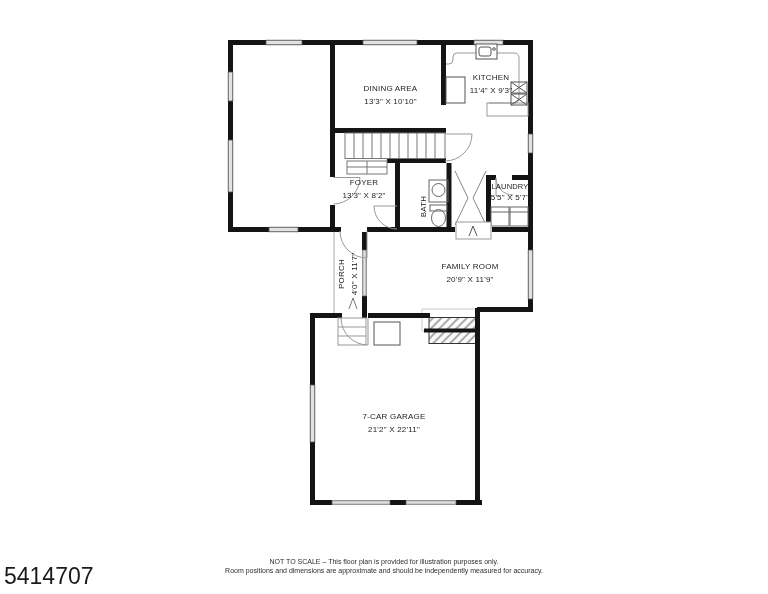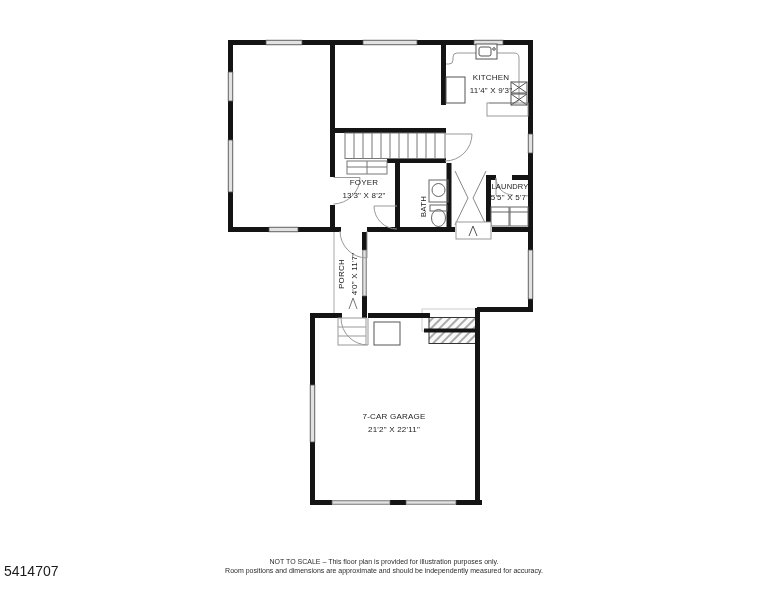--- a/index.html
+++ b/index.html
@@ -6,21 +6,21 @@
   .canvas{position:relative;width:768px;height:594px;background:#fff;overflow:hidden;
           font-family:"Liberation Sans", sans-serif;}
   svg{position:absolute;left:0;top:0;}
   .room-label{position:absolute;text-align:center;color:#1c1c1c;font-size:8px;
               line-height:13px;letter-spacing:.2px;white-space:nowrap;}
   .room-label .dims{font-size:8px;}
   .room-label.small{font-size:7.5px;line-height:11px;}
   .rot{transform:rotate(-90deg);transform-origin:center center;}
   .footer{position:absolute;left:0;width:768px;text-align:center;color:#2b2b2b;
           font-size:7px;line-height:9px;}
-  .listing-id{position:absolute;left:4px;top:563px;font-size:14px;color:#1a1a1a;}
+  .listing-id{position:absolute;left:4px;top:563px;font-size:23px;color:#1a1a1a;}
 </style>
 </head>
 <body>
 
 <div class="canvas">
 
   <svg width="768" height="594" viewBox="0 0 768 594" xmlns="http://www.w3.org/2000/svg">
     <defs>
       <pattern id="hatch" patternUnits="userSpaceOnUse" width="6" height="6" patternTransform="rotate(45)">
         <rect width="6" height="6" fill="#fafafa"></rect>
@@ -135,20 +135,24 @@
 
     <g stroke="#999" stroke-width="1" fill="none">
       <rect x="456" y="222" width="35" height="17" fill="#ffffff"></rect>
       <path d="M469,236 L473,226 L477,236" stroke="#555"></path>
     </g>
 
     <rect x="374" y="322" width="26" height="23" stroke="#555" stroke-width="1" fill="none"></rect>
   </svg>
 
 
+  <div class="room-label" style="left:338px;top:82px;width:105px;">
+    <div>DINING AREA</div>
+    <div class="dims">13'3" X 10'10"</div>
+  </div>
 
   <div class="room-label" style="left:446px;top:71px;width:90px;">
     <div>KITCHEN</div>
     <div class="dims">11'4" X 9'3"</div>
   </div>
 
 
   <div class="room-label" style="left:330px;top:176px;width:68px;">
     <div>FOYER</div>
     <div class="dims">13'3" X 8'2"</div>
@@ -161,20 +165,24 @@
   <div class="room-label small" style="left:488px;top:181px;width:44px;">
     <div>LAUNDRY</div>
     <div class="dims">5'5" X 5'7"</div>
   </div>
 
   <div class="room-label rot" style="left:308px;top:261px;width:80px;">
     <div>PORCH</div>
     <div class="dims">4'0" X 11'7"</div>
   </div>
 
+  <div class="room-label" style="left:403px;top:260px;width:134px;">
+    <div>FAMILY ROOM</div>
+    <div class="dims">20'9" X 11'9"</div>
+  </div>
 
   <div class="room-label" style="left:327px;top:410px;width:134px;">
     <div>7-CAR GARAGE</div>
     <div class="dims">21'2" X 22'11"</div>
   </div>
 
   <div class="footer" style="top:557px;">NOT TO SCALE – This floor plan is provided for illustration purposes only.</div>
   <div class="footer" style="top:566px;">Room positions and dimensions are approximate and should be independently measured for accuracy.</div>
 
   <div class="listing-id">5414707</div>

